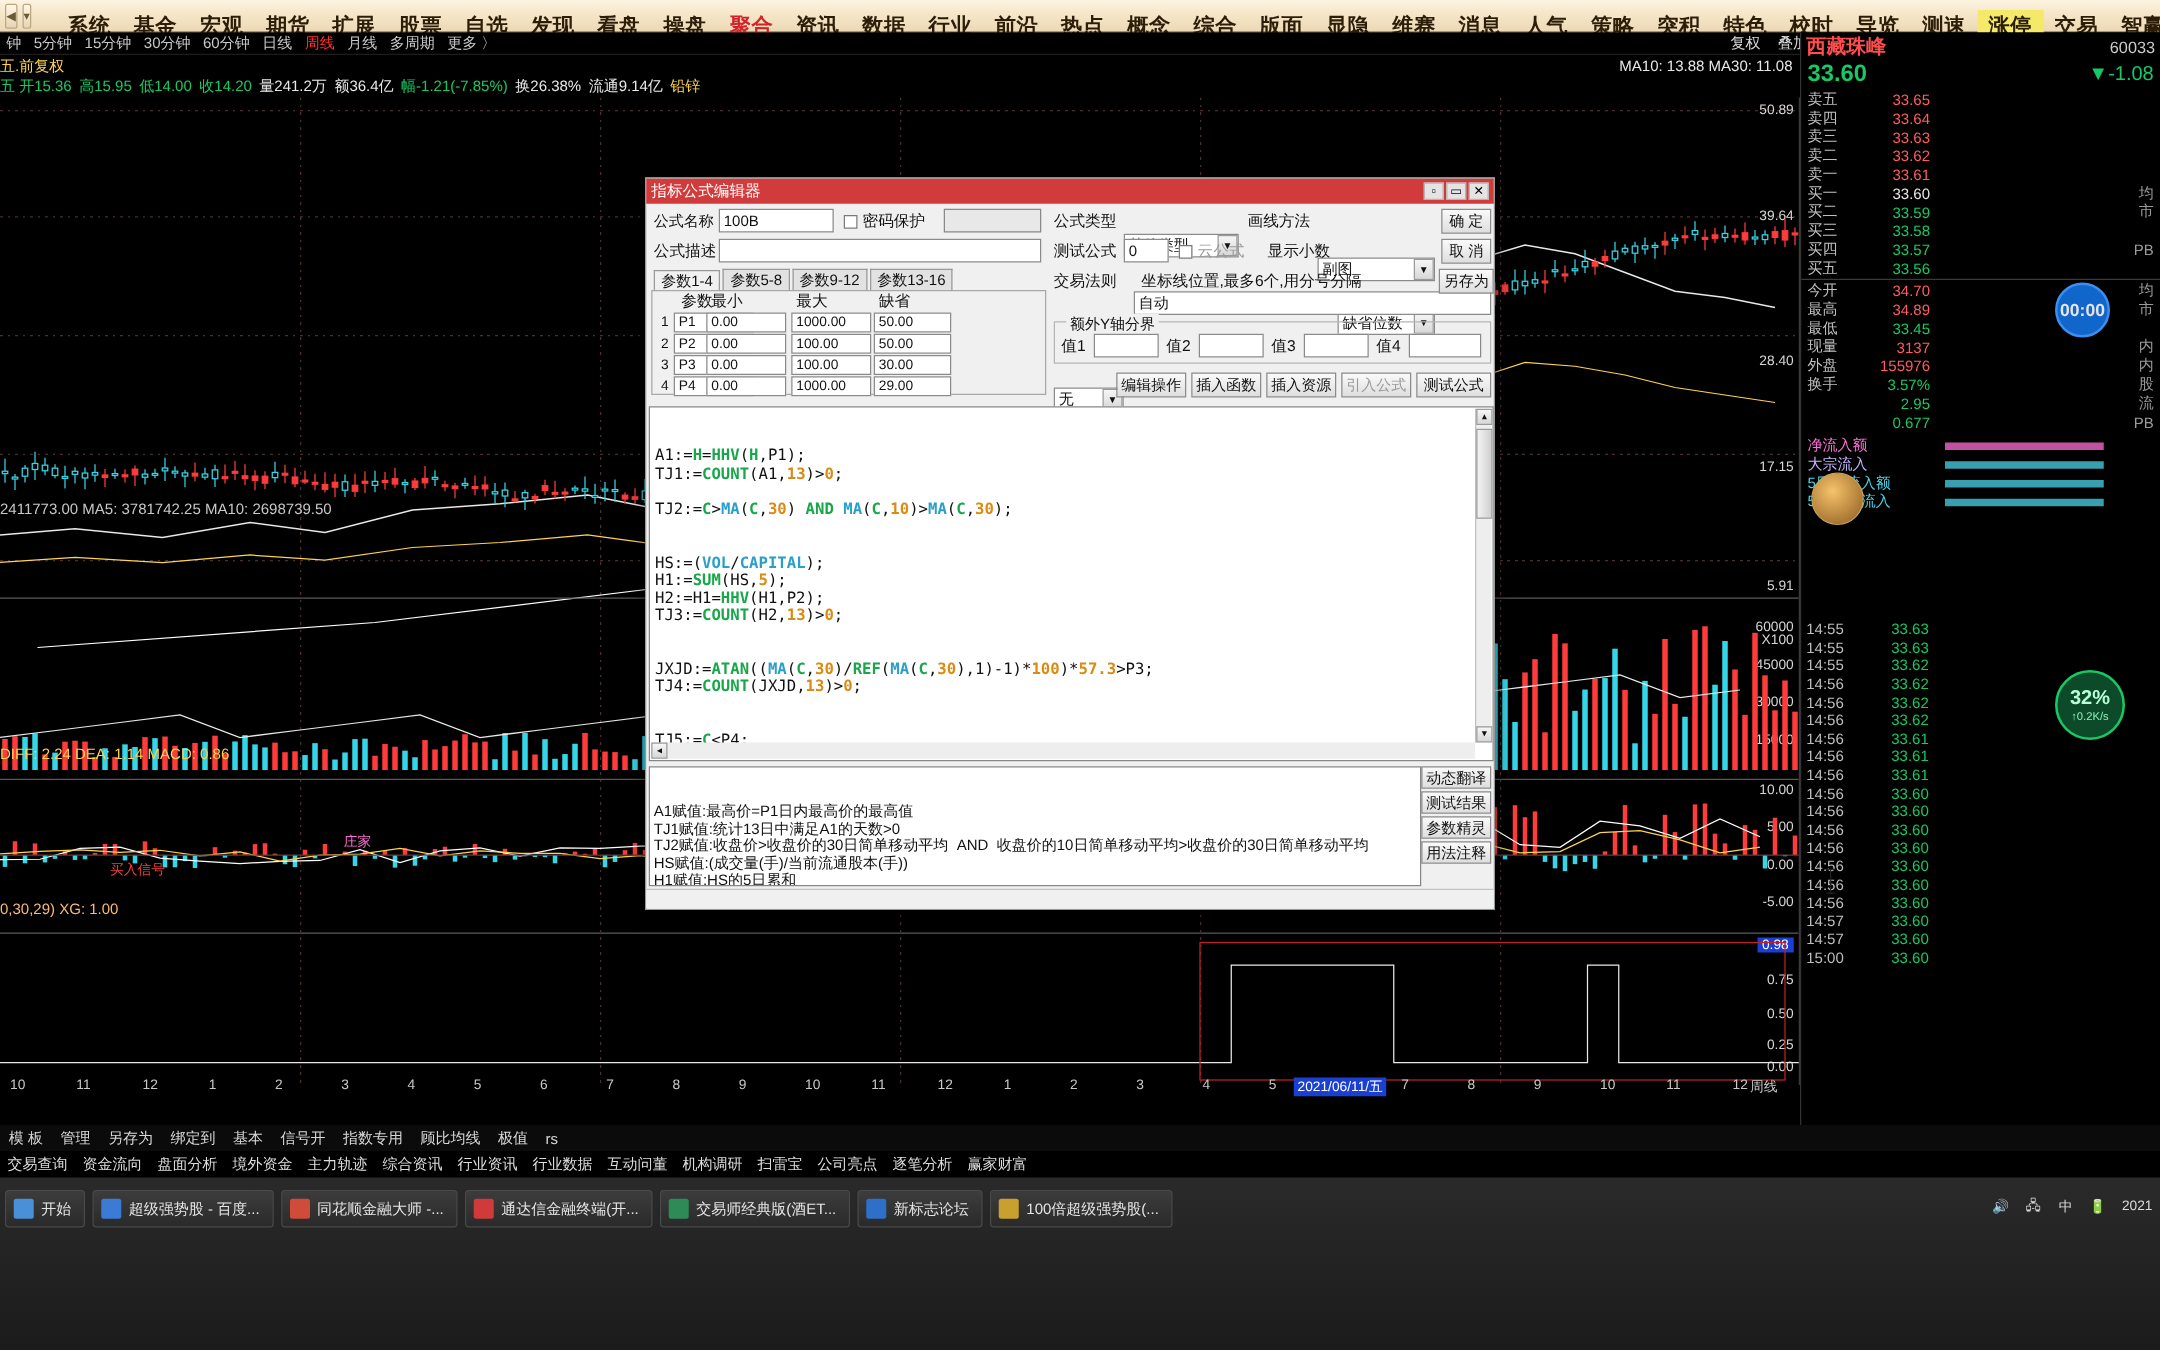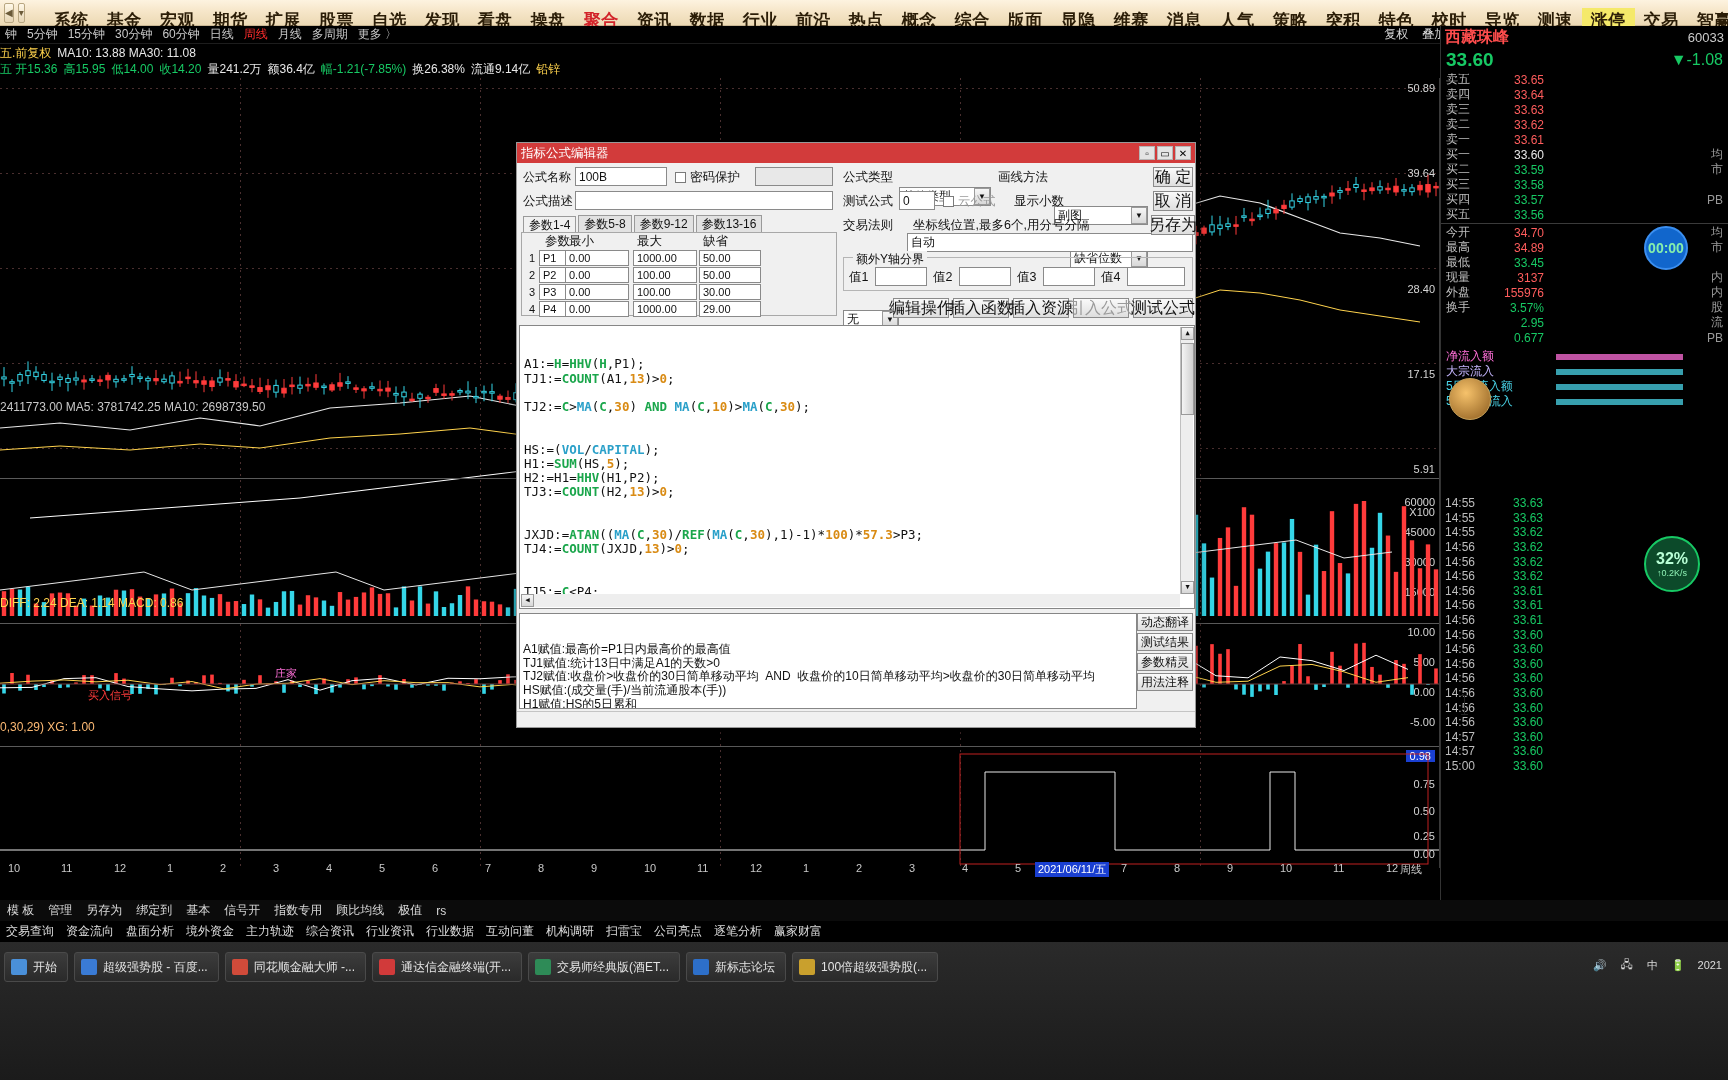--- a/index.html
+++ b/index.html
@@ -40,21 +40,21 @@
     background:#000; color:#c9c9c9; font-size:12px;
     display:flex; align-items:center; border-bottom:1px solid #1d1d1d;
   }
   #periodbar span { padding:0 5px; white-space:nowrap; }
   #periodbar .cur { color:#ff2d2d; }
   #periodbar .right { margin-left:auto; display:flex; color:#d8d8d8; }
   #periodbar .right span { padding:0 7px; }
 
   
   #infobar { left:0; top:44px; width:1440px; height:18px; color:#c8c8c8; font-size:12px;
-             display:flex; align-items:center;}
+             display:flex; align-items:center;justify-content:space-between;}
   #infobar span { padding-right:6px; white-space:nowrap;} .c-grn{color:#17c964;} .c-wht{color:#e8e8e8;}
   .c-yel{color:#ffd34d;}
 
   #subinfo { left:0; top:60px; width:1440px; height:18px; font-size:12px; display:flex; align-items:center;}
   #subinfo span{ padding-right:6px; white-space:nowrap;}
 
   
   #chartarea { left:0; top:78px; width:1440px; height:790px; background:#000;
                border-right:1px solid #3a3a3a; overflow:hidden;}
   .gridline { position:absolute; left:0; width:100%; height:1px;
@@ -73,21 +73,21 @@
   #rp-code { color:#ccc; font-size:13px;}
   #rp-price{ height:24px; display:flex; align-items:center; justify-content:space-between; padding:0 5px;}
   #rp-price .big{ color:#17c964; font-size:19px; font-weight:bold;}
   #rp-price .chg{ color:#17c964; font-size:16px;}
   .rp-row { display:flex; height:15px; align-items:center; font-size:12px; padding:0 5px;}
   .rp-row .k { width:40px; color:#bfbfbf;}
   .rp-row .v { width:58px; text-align:right;}
   .rp-row .x { flex:1; text-align:right; color:#9a9a9a; padding-left:6px;}
   #rp-sep { height:1px; background:#3a3a3a; margin:1px 0;}
   #clockbadge{ position:absolute; right:40px; top:200px; width:44px;height:44px;border-radius:50%;
-               background:#1166cc; color:#86efac; display:flex;align-items:center;justify-content:center;
+               background:#1166cc; color:#e5e5e5; display:flex;align-items:center;justify-content:center;
                font-size:14px;font-weight:bold;border:2px solid #3b8ff0;}
   #pctbadge{ position:absolute; right:28px; top:510px; width:56px;height:56px;border-radius:50%;
              background:#0c4a2a; border:2px solid #17c964; color:#8ef0b4;
              display:flex;flex-direction:column;align-items:center;justify-content:center;}
   #pctbadge .b{font-size:16px;font-weight:bold;color:#b9ffd6;}
   #pctbadge .s{font-size:9px;}
   #budha{ position:absolute; left:8px; top:352px; width:42px;height:42px;border-radius:50%;
           background:radial-gradient(circle at 40% 35%,#f6c26b,#8a5a1d); border:1px solid #caa35a;}
 
   
@@ -131,21 +131,21 @@
          display:flex; align-items:center;}
   .tbox.dis{ background:#e8e8e8;}
   .cbx{ width:11px;height:11px;border:1px solid #7a7a7a;background:#fff;display:inline-block;}
   .combo{ background:#fff;border:1px solid #8a8a8a;height:19px;display:flex;align-items:center;
           font-size:12px;padding-left:3px;position:relative;}
   .combo .arr{ position:absolute; right:0; top:0; width:16px; height:17px;
                background:linear-gradient(to bottom,#f6f6f6,#d8d8d8); border:1px solid #9a9a9a;
                display:flex;align-items:center;justify-content:center; font-size:8px;}
   .btn{ background:linear-gradient(to bottom,#fafafa,#dedede); border:1px solid #8b8b8b;
         height:20px; display:flex;align-items:center;justify-content:center;
-        font-size:16px; color:#111; white-space:nowrap;}
+        font-size:12px; color:#111; white-space:nowrap;}
   .btn.dis{ color:#9a9a9a;}
   .tab{ border:1px solid #9a9a9a; border-bottom:none; background:#e2e2e2; height:17px;
         padding:0 5px; display:flex; align-items:center; font-size:12px; margin-right:2px;}
   .tab.sel{ background:#f0f0f0; position:relative; top:1px; height:18px;}
   .grp{ border:1px solid #b5b5b5; position:absolute;}
   .grplbl{ position:absolute; background:#f0f0f0; font-size:12px; padding:0 3px;}
   #codearea{ position:absolute; left:2px; top:182px; width:676px; height:284px;
              background:#fff; border:1px solid #868686; overflow:hidden;
              font-family:"DejaVu Sans Mono", monospace; font-size:12.5px; line-height:14.2px;
              padding:3px 0 0 4px; white-space:pre;}

